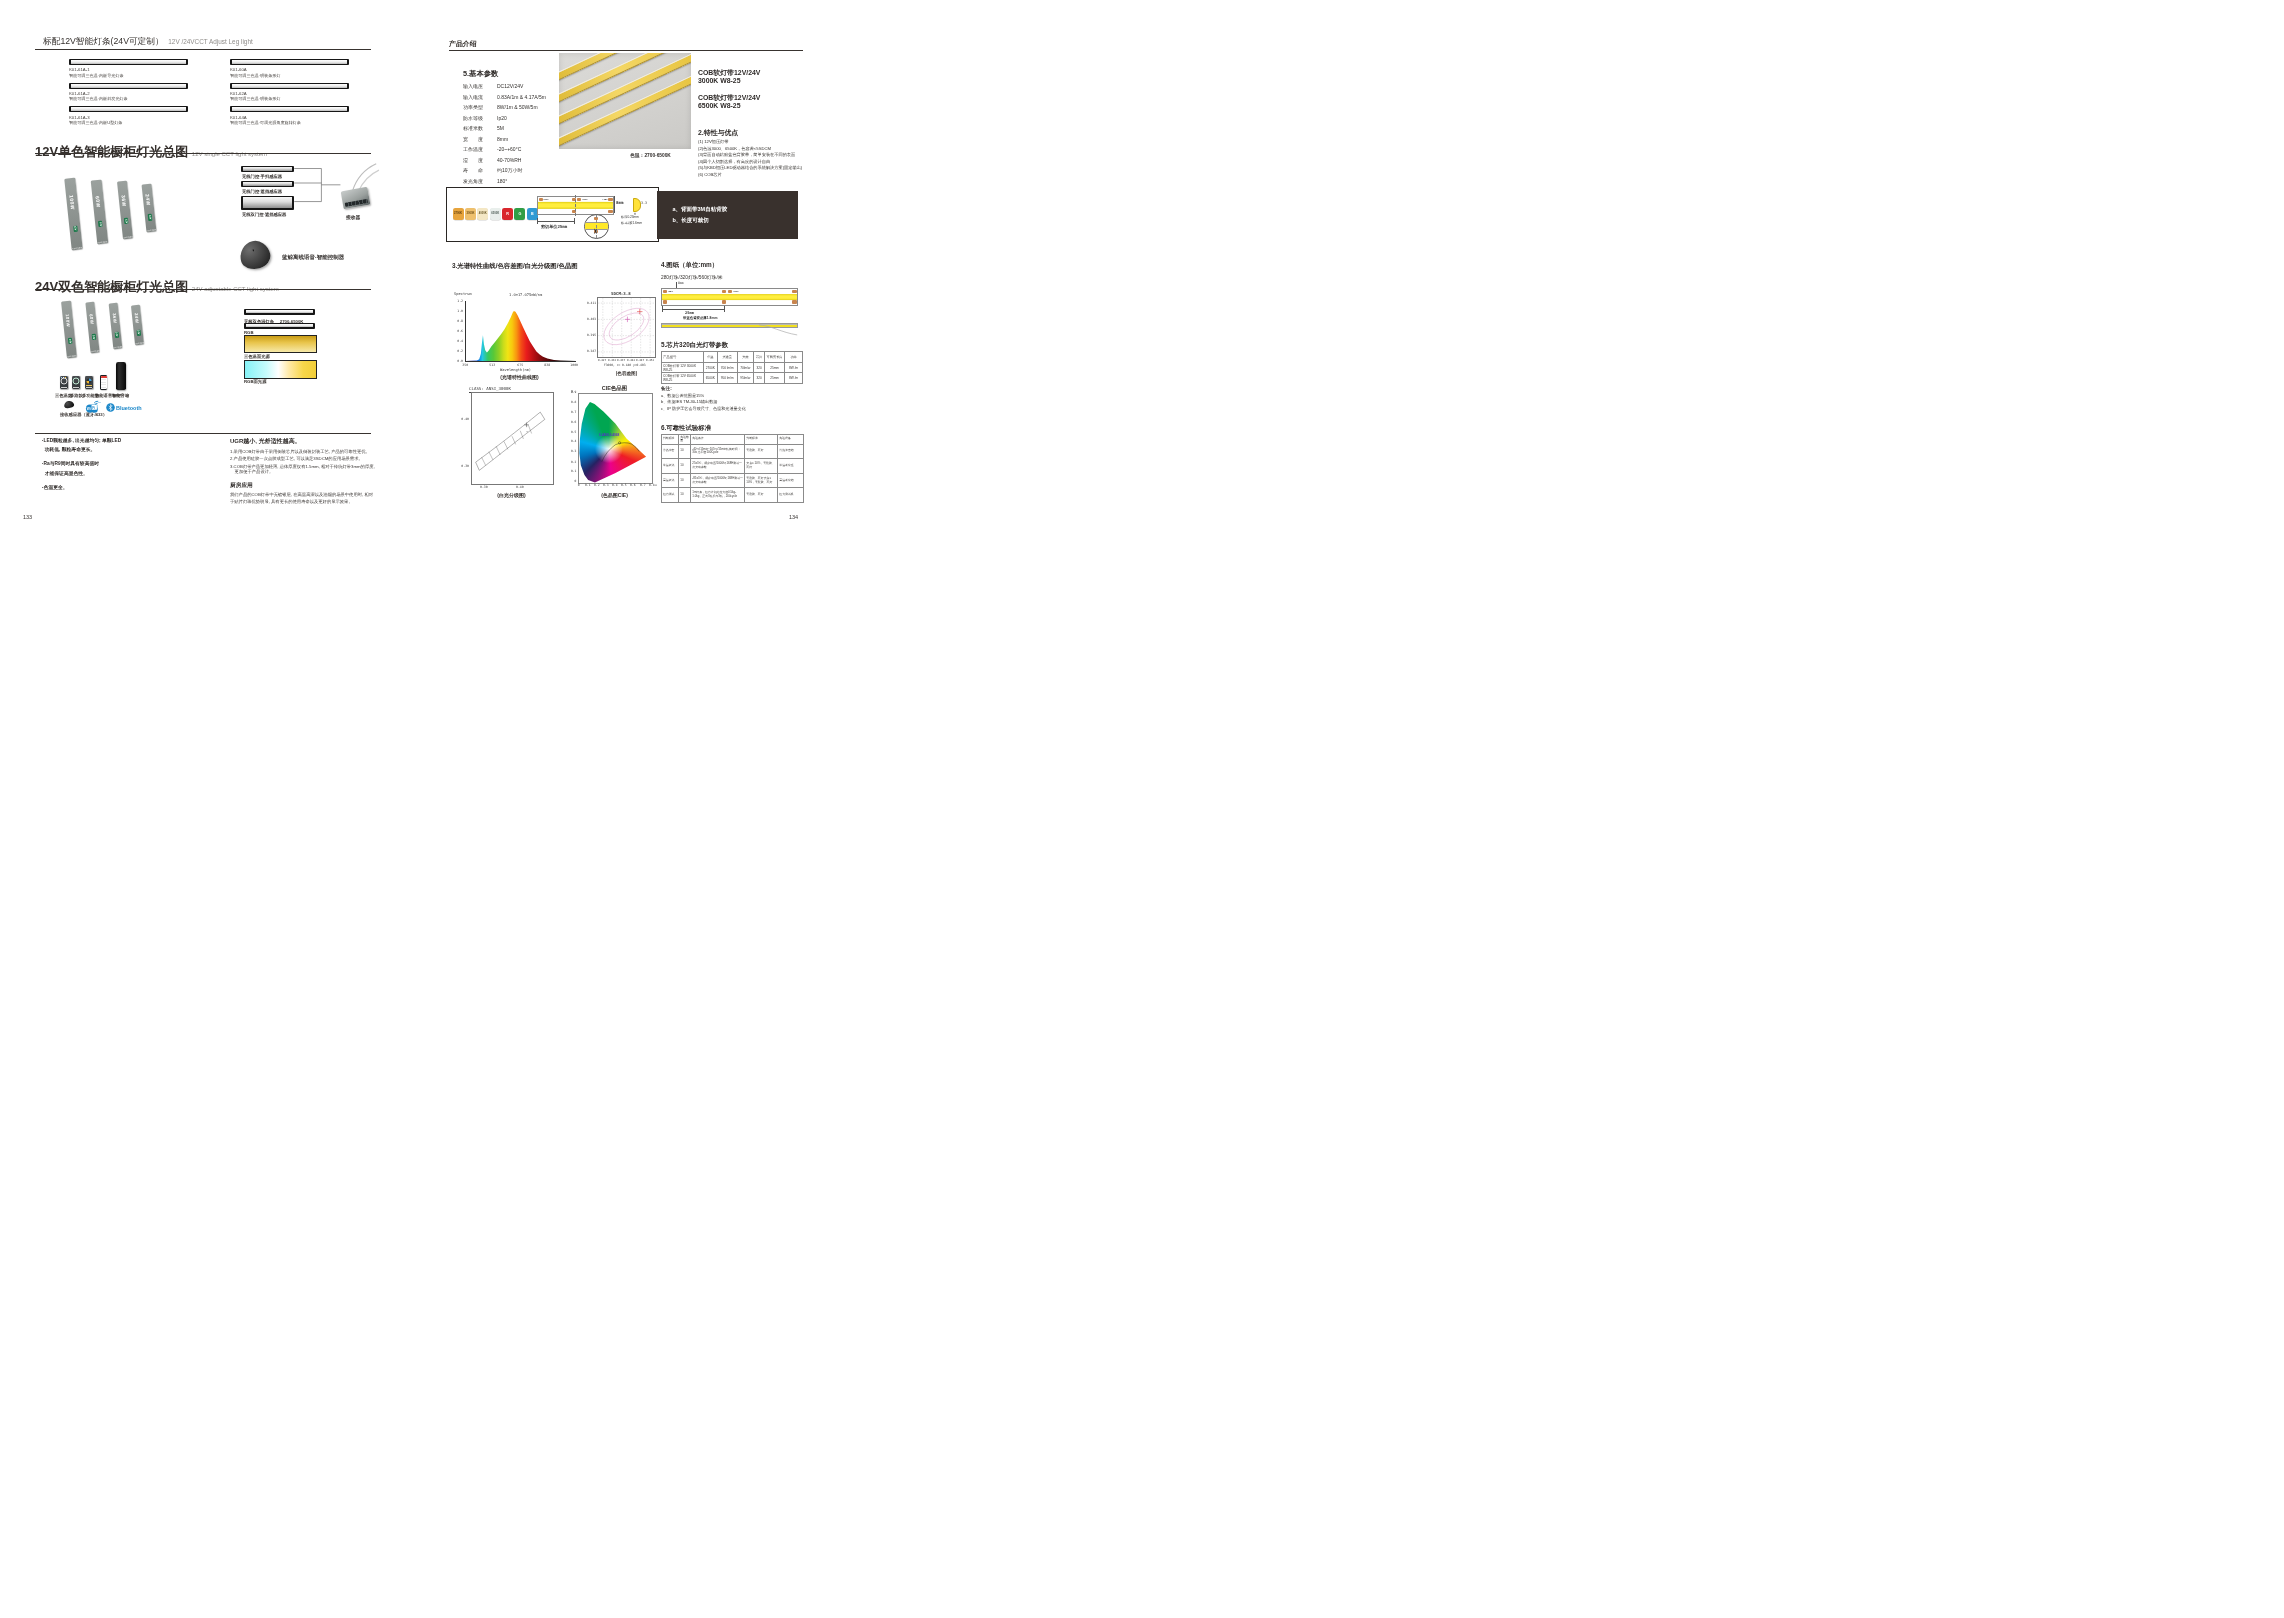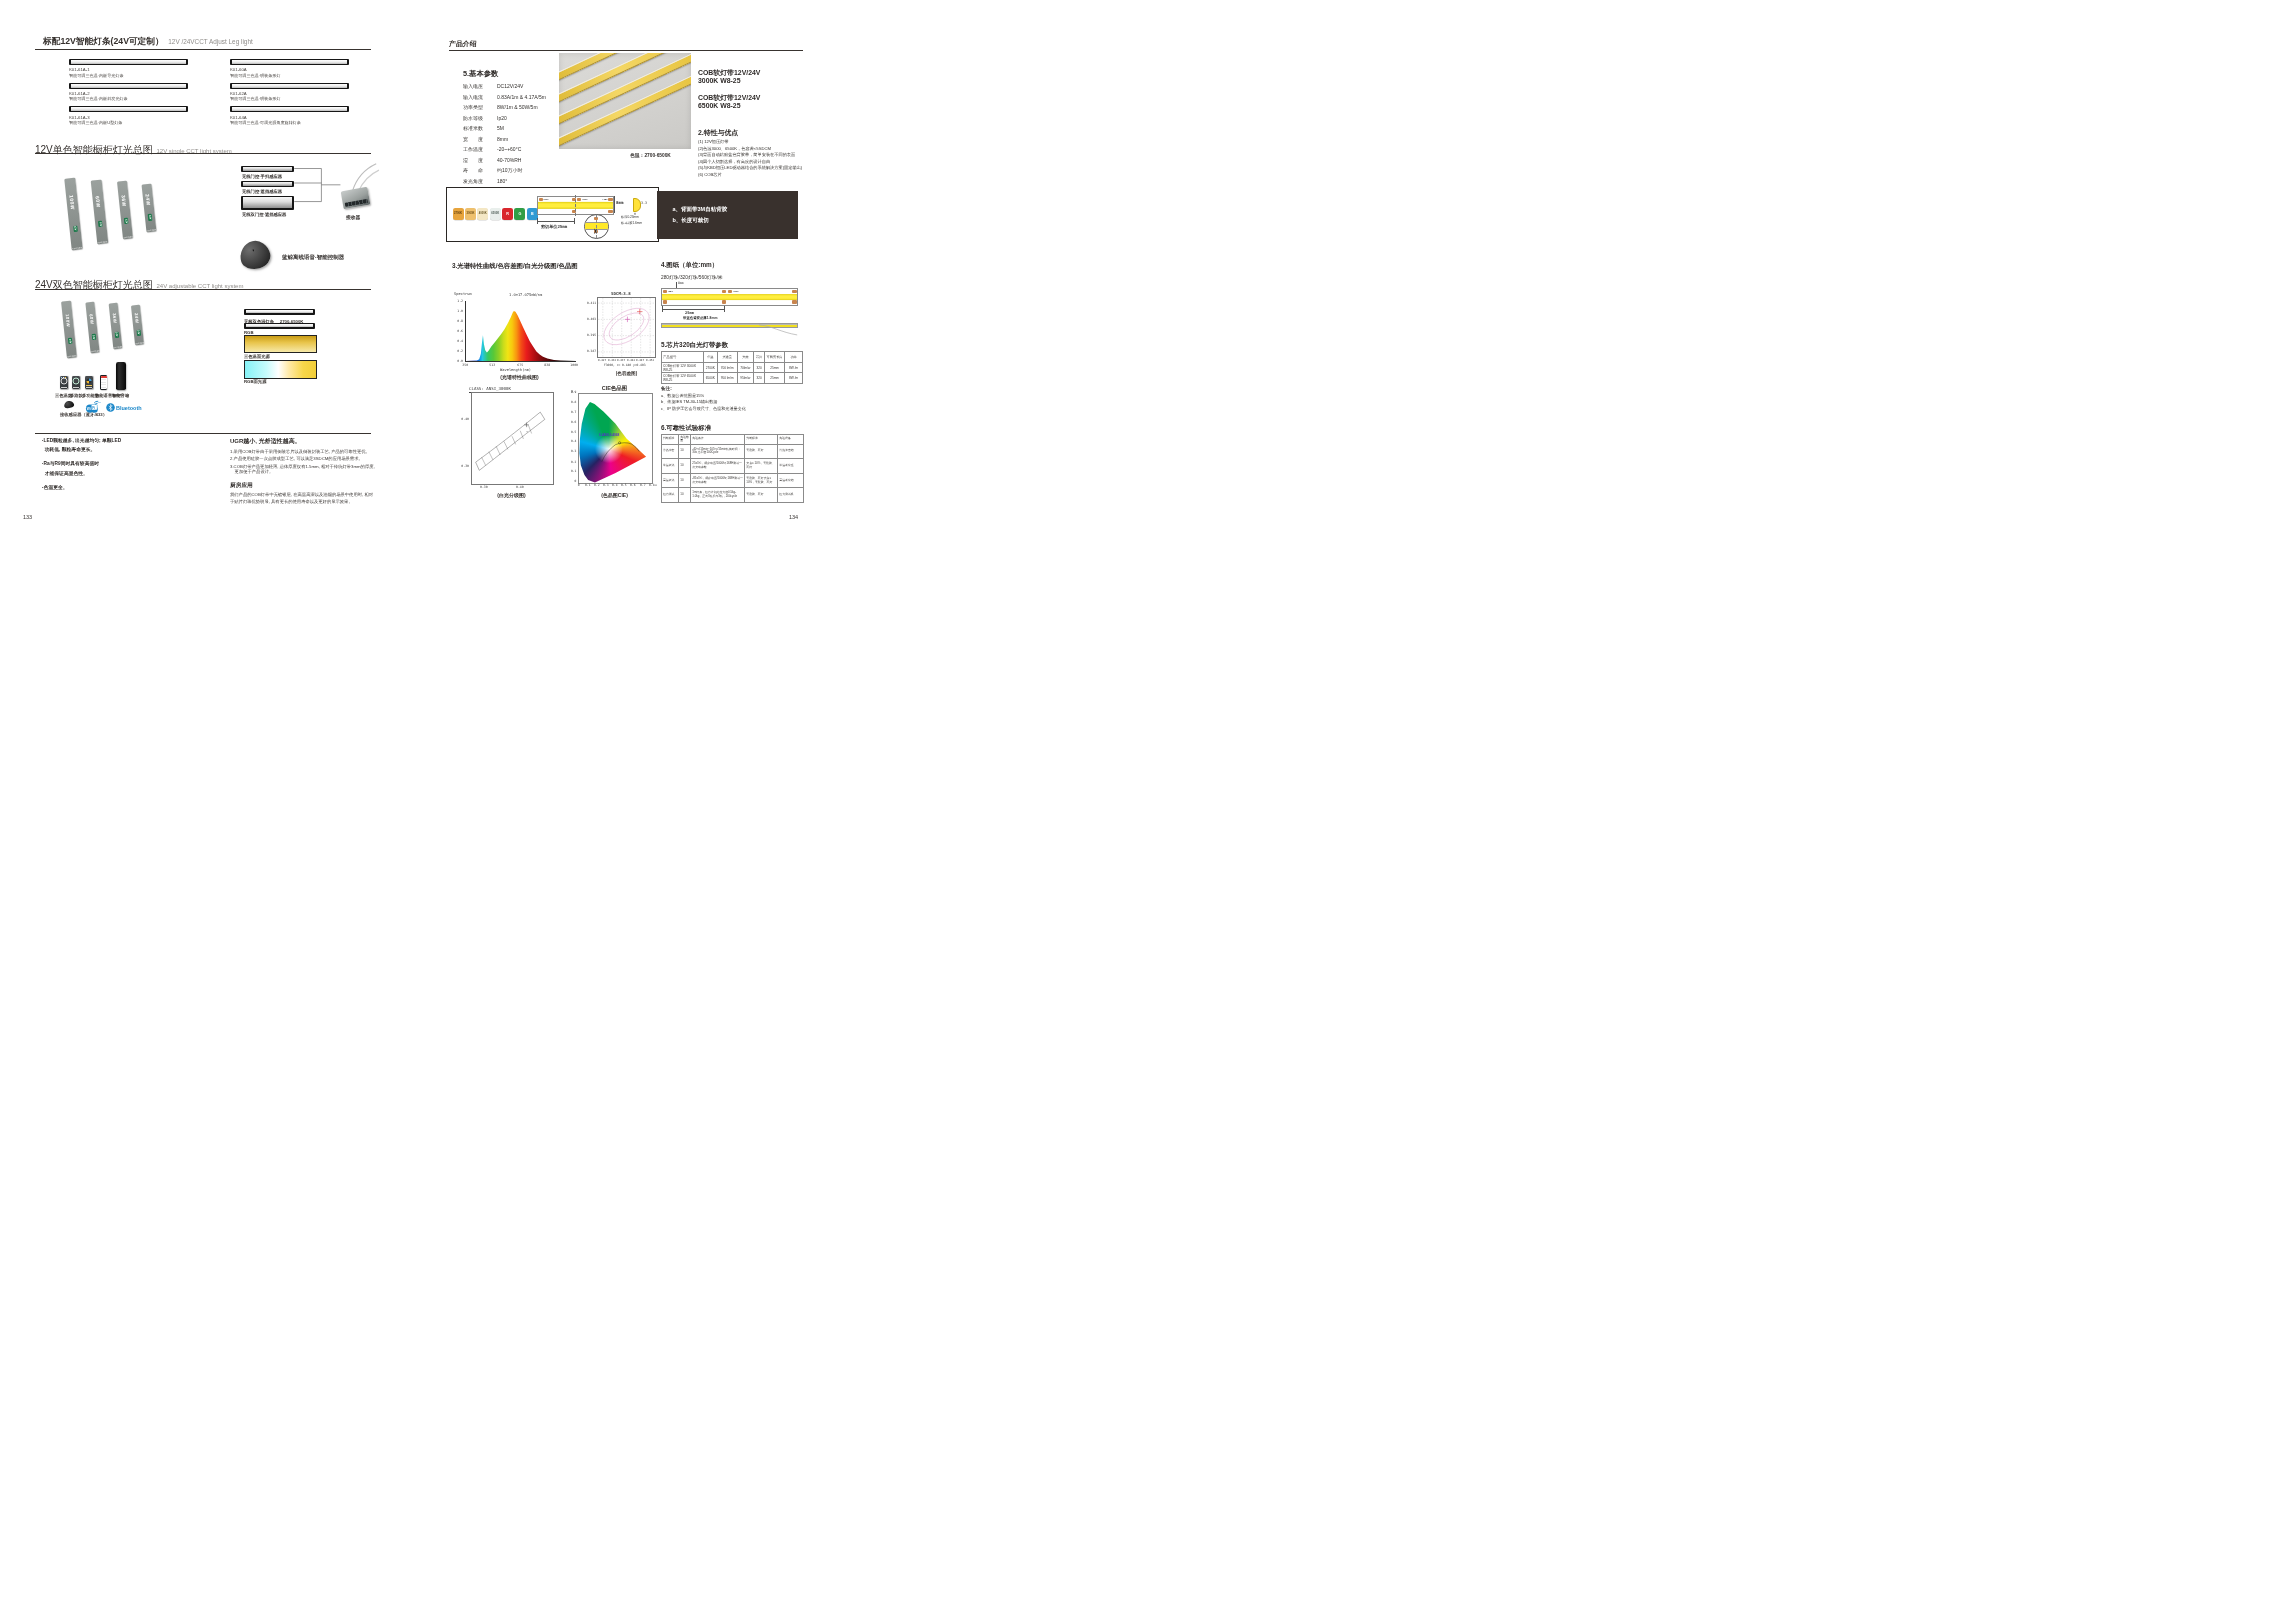--- a/index.html
+++ b/index.html
@@ -1,22 +1,22 @@
 <!DOCTYPE html>
 <html style="font-size:7.3px"><head>
 <meta charset="utf-8">
 <style>
   html,body{margin:0;padding:0;background:#ffffff;}
   body{font-family:"Liberation Sans",sans-serif;color:#3a3634;}
   #doc{position:relative;width:827px;height:539px;background:#fff;overflow:hidden;}
   .abs{position:absolute;}
   .rule{position:absolute;background:#38332f;height:1.1px;}
-  .hz{font-weight:bold;font-size:8.7px;color:#35302d;white-space:nowrap;padding-left:8px;}
+  .hz{font-weight:normal;font-size:8.7px;color:#35302d;white-space:nowrap;padding-left:8px;}
   .he{font-size:6.4px;color:#908d8a;margin-left:4.6px;font-weight:normal;}
-  .sz{font-weight:normal;font-size:10px;color:#35302d;white-space:nowrap;text-align:center;}
+  .sz{font-weight:bold;font-size:13px;color:#35302d;white-space:nowrap;text-align:center;}
   .se{font-size:6px;color:#908d8a;margin-left:3.7px;font-weight:normal;}
   .lightbar{position:absolute;background:#161616;border-radius:0.9px;}
   .lightbar i{position:absolute;left:1.8px;right:1.8px;top:1.4px;bottom:1.4px;background:linear-gradient(180deg,#ffffff 0%,#ececec 55%,#b9b9b9 100%);}
   .tube i{background:linear-gradient(180deg,#f8f8f8 0%,#dcdcdc 45%,#8f8f8f 100%);}
   .pmodel{position:absolute;font-size:4.3px;color:#46423f;white-space:nowrap;}
   .pdesc{position:absolute;font-size:4.1px;color:#46423f;white-space:nowrap;}
   .slabel{position:absolute;font-size:4.3px;font-weight:bold;color:#302c2a;white-space:nowrap;}
   .driver{position:absolute;background:linear-gradient(180deg,#9ba19e,#808683);border-radius:1.4px;display:flex;flex-direction:column;align-items:center;justify-content:space-between;padding:1.8px 0 1.4px 0;box-shadow:0.5px 0.5px 0.9px rgba(0,0,0,.25);}
   .drv-sub{writing-mode:vertical-rl;font-size:1.8px;color:#e3e8e5;letter-spacing:0.2px;max-height:18px;overflow:hidden;}
   .drv-watt{writing-mode:vertical-rl;color:#fff;font-weight:bold;font-size:5px;letter-spacing:0.5px;}

